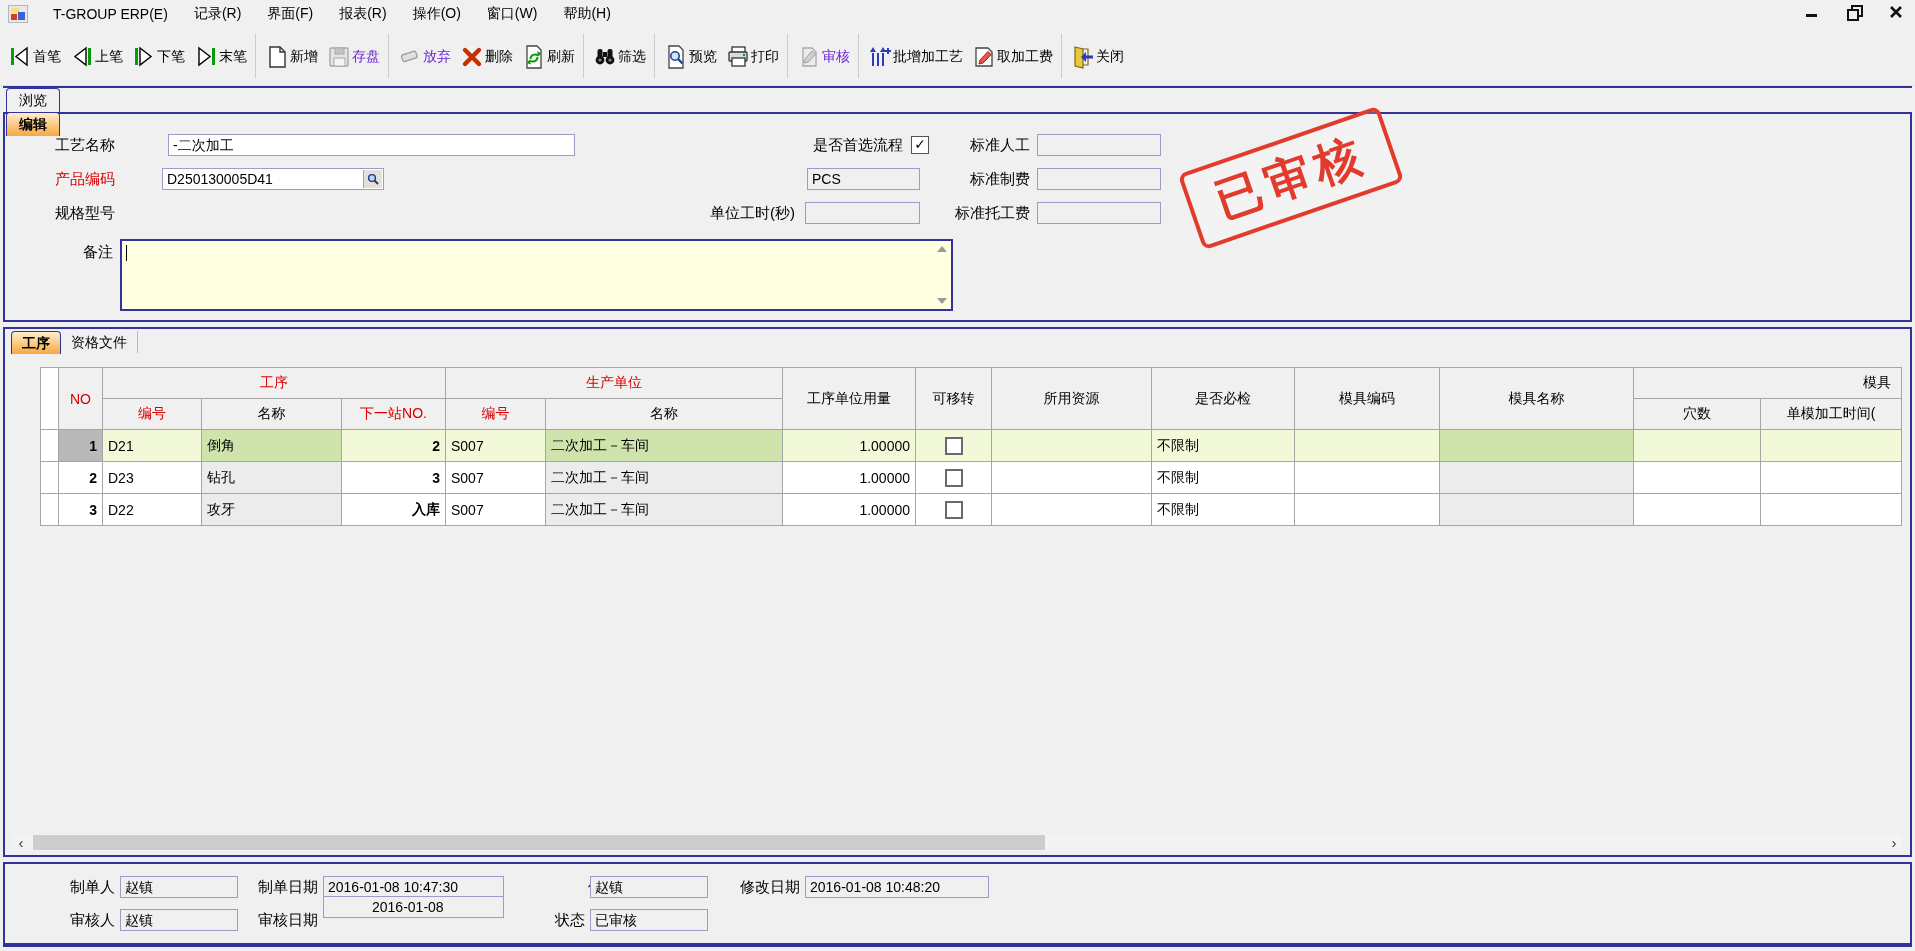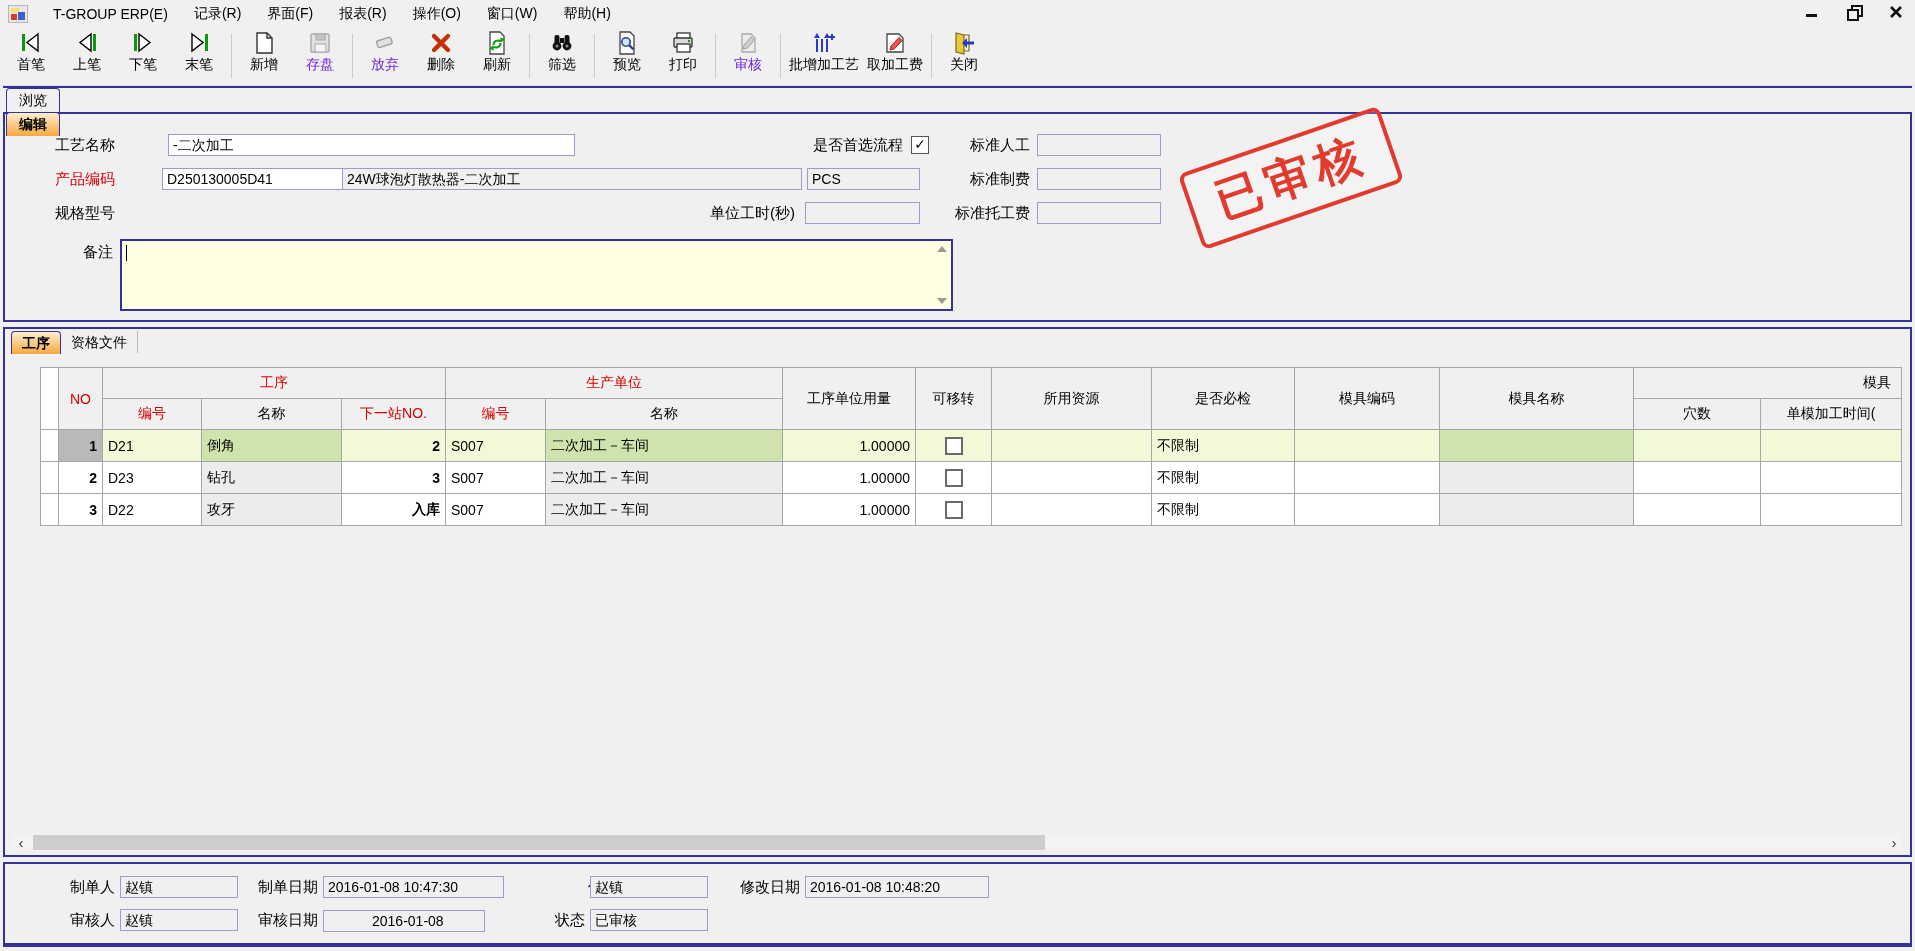--- a/index.html
+++ b/index.html
@@ -14,21 +14,21 @@
   .app-icon .sq3{position:absolute;left:9px;top:6px;width:7px;height:8px;background:#3c5fd4;}
   .menu-item{padding:4px 13px;white-space:nowrap;}
   .win-controls{position:absolute;right:12px;top:5px;display:flex;gap:28px;align-items:center;}
   .wc{width:14px;height:14px;position:relative;}
   .wc-min div{position:absolute;left:1px;bottom:2px;width:11px;height:3px;background:#111;}
   .wc-restore .r1{position:absolute;left:4px;top:0;width:8px;height:8px;border:2px solid #111;background:#f0f0f0;}
   .wc-restore .r2{position:absolute;left:0;top:4px;width:8px;height:8px;border:2px solid #111;background:#f0f0f0;}
 
   
   .toolbar{position:absolute;top:27px;left:0;right:0;height:59px;display:flex;align-items:center;padding-left:3px;border-bottom:1px solid #e2e2e2;box-sizing:border-box;}
-  .tbtn{min-width:48px;height:54px;display:flex;flex-direction:column;align-items:center;justify-content:flex-start;padding:1px 4px 0;cursor:default;}
+  .tbtn{min-width:48px;height:54px;display:flex;flex-direction:row;align-items:center;justify-content:flex-start;padding:1px 4px 0;cursor:default;}
   .tbtn svg{display:block;}
   .tbtn .lbl{line-height:17px;white-space:nowrap;font-size:14px;}
   .tbtn.disabled .lbl{color:#6d28d9;}
   .tsep{width:1px;height:44px;background:#cccccc;margin:0 4px;}
 
   
   .topline{position:absolute;left:3px;right:3px;top:86px;height:2px;background:#32329a;}
   .main-tabs{position:absolute;left:6px;top:88px;display:flex;z-index:5;flex-direction:column;}
   .mtab{height:23px;line-height:23px;padding:0 12px;border:1px solid #32329a;border-bottom:none;
         border-radius:4px 4px 0 0;background:#f0f0f0;margin-right:2px;}
@@ -270,21 +270,20 @@
     <div class="flabel red" style="left:5px;top:54px;width:105px;">产品编码</div>
     <div class="finput" style="left:109px;top:54px;width:222px;">
       <span>D250130005D41</span>
       <div class="combo-btn">
         <svg width="12" height="12">
             <circle cx="5" cy="5" r="3.4" fill="#bcd6f2" stroke="#1a3a8c" stroke-width="1.4"></circle>
             <path d="M7.5 7.5 L11 11" stroke="#1a3a8c" stroke-width="2"></path>
           </svg>
       </div>
     </div>
-    <div class="fread" style="left:337px;top:54px;width:460px;">24W球泡灯散热器-二次加工</div>
     <div class="fread" style="left:802px;top:54px;width:113px;">PCS</div>
     <div class="flabel" style="left:860px;top:54px;width:165px;">标准制费</div>
     <div class="fread" style="left:1032px;top:54px;width:124px;"></div>
 
     <div class="flabel" style="left:5px;top:88px;width:105px;">规格型号</div>
     <div class="flabel" style="left:665px;top:88px;width:125px;">单位工时(秒)</div>
     <div class="fread" style="left:800px;top:88px;width:115px;"></div>
     <div class="flabel" style="left:860px;top:88px;width:165px;">标准托工费</div>
     <div class="fread" style="left:1032px;top:88px;width:124px;"></div>
 
@@ -416,18 +415,18 @@
     <div class="flabel" style="left:220px;top:12px;width:93px;">制单日期</div>
     <div class="fread" style="left:318px;top:12px;width:181px;">2016-01-08 10:47:30</div>
     <div class="flabel" style="left:500px;top:12px;width:80px;margin-left:48px;">修改人</div>
     <div class="fread" style="left:585px;top:12px;width:118px;">赵镇</div>
     <div class="flabel" style="left:700px;top:12px;width:95px;">修改日期</div>
     <div class="fread" style="left:800px;top:12px;width:184px;">2016-01-08 10:48:20</div>
 
     <div class="flabel" style="left:20px;top:45px;width:90px;">审核人</div>
     <div class="fread" style="left:115px;top:45px;width:118px;">赵镇</div>
     <div class="flabel" style="left:220px;top:45px;width:93px;">审核日期</div>
-    <div class="fread" style="left:318px;top:46px;width:162px;padding-left:48px;">2016-01-08</div>
+    <div class="fread" style="left:318px;top:32px;width:181px;padding-left:48px;">2016-01-08</div>
     <div class="flabel" style="left:500px;top:45px;width:80px;">状态</div>
     <div class="fread" style="left:585px;top:45px;width:118px;">已审核</div>
   </div>
 
 </div>
 
 </body></html>

